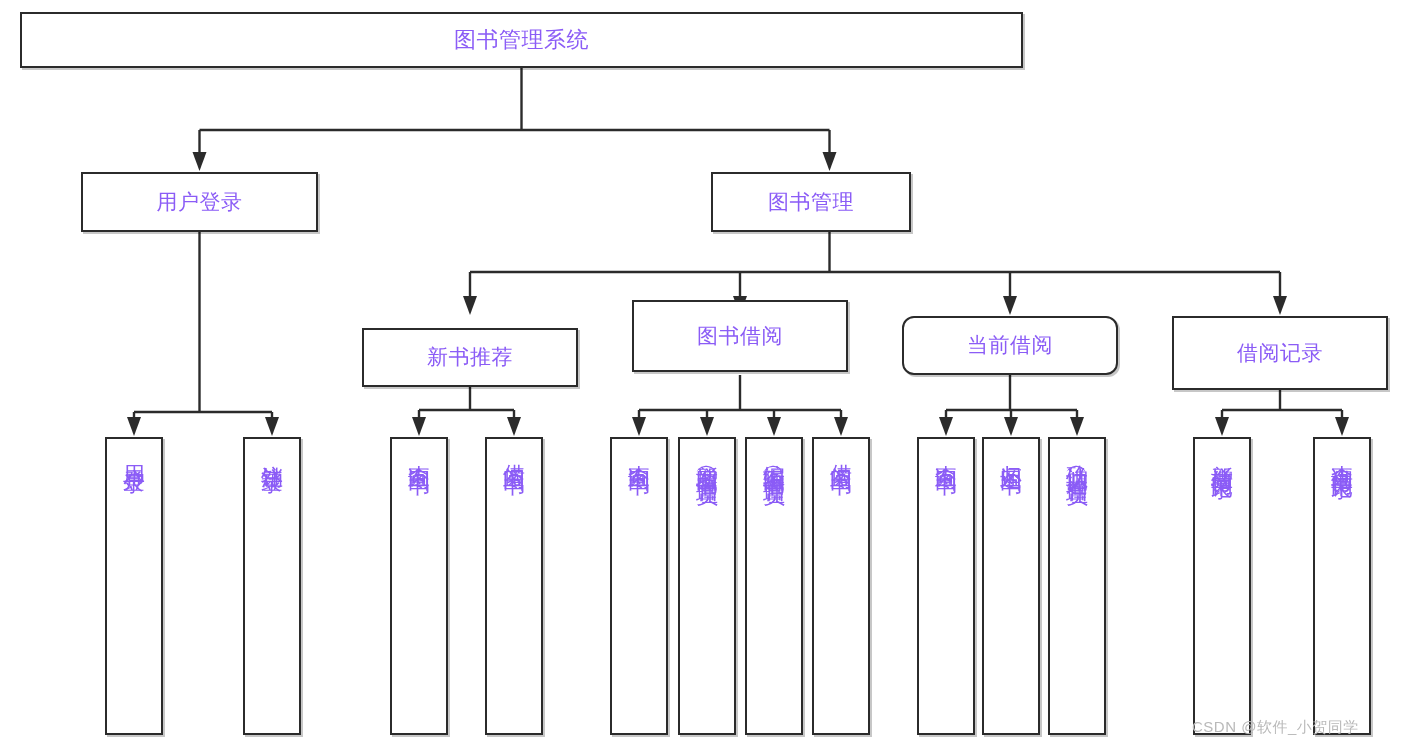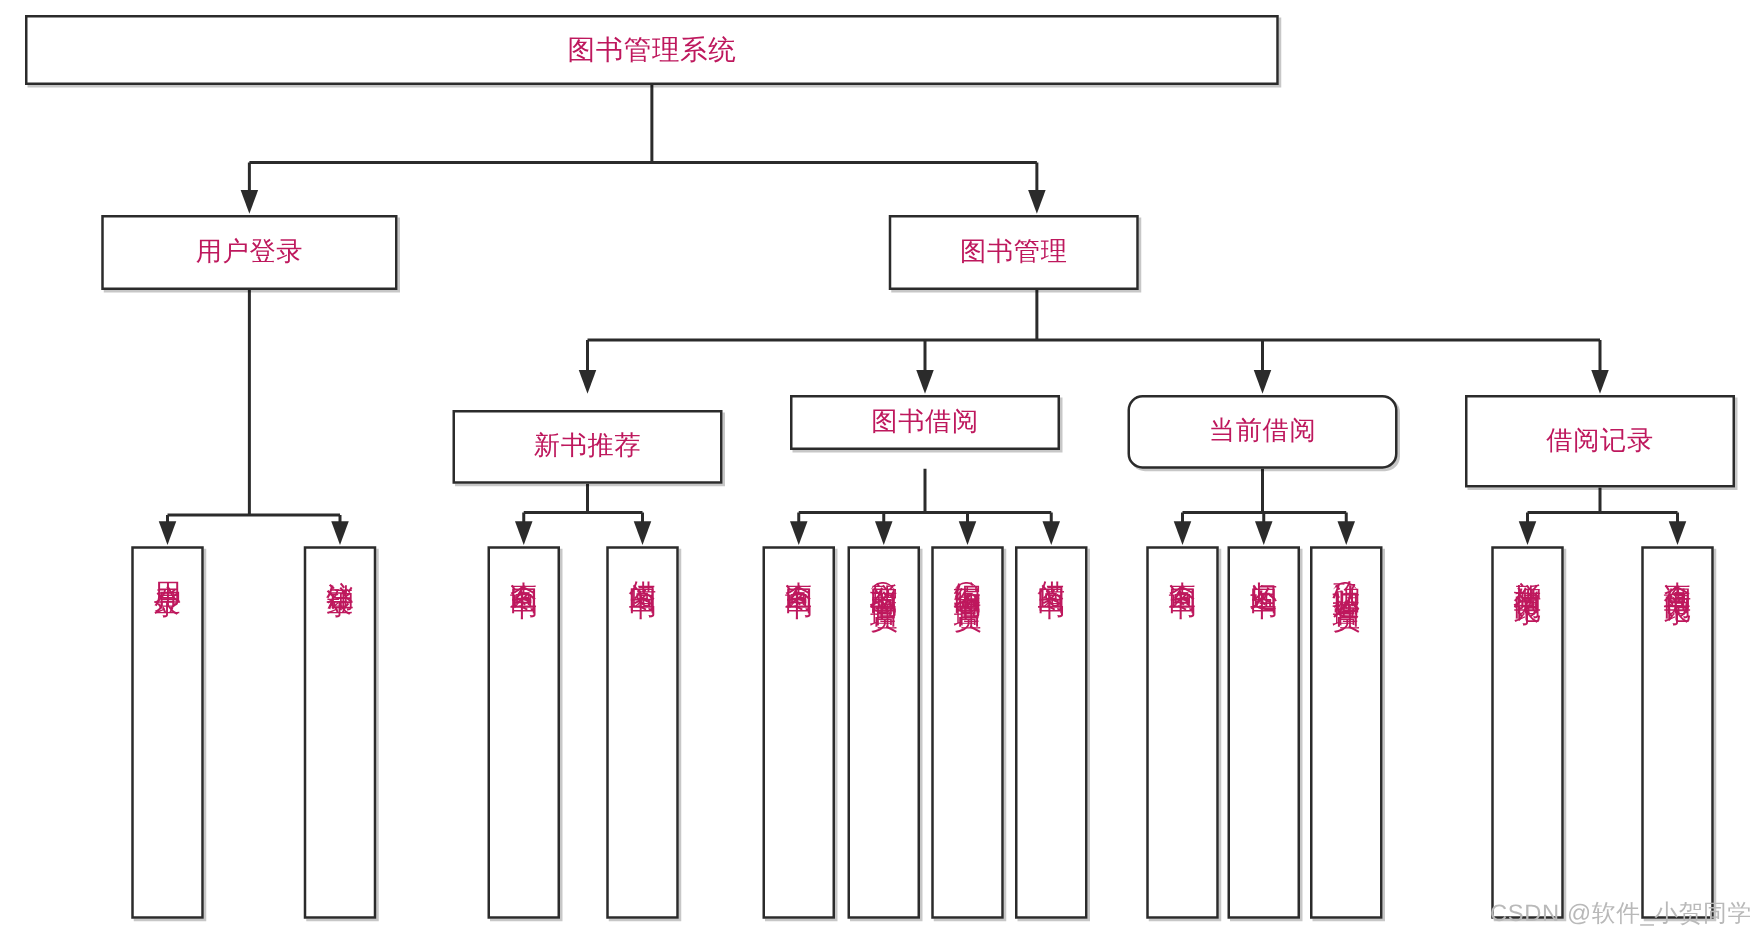--- a/index.html
+++ b/index.html
@@ -24,21 +24,21 @@
     box-sizing: border-box;
     background: #ffffff;
     border: 2px solid #2b2b2b;
     box-shadow: 2px 2px 0 rgba(0,0,0,0.22);
     display: flex;
     align-items: center;
     justify-content: center;
     overflow: hidden;
   }
   .node .label {
-    color: #be185d;
+    color: #8b5cf6;
     letter-spacing: 0.5px;
     text-align: center;
     line-height: 1.15;
     white-space: nowrap;
   }
   .node.horizontal .label {
     font-size: 21px;
   }
   .node.root .label {
     font-size: 22px;
@@ -68,21 +68,21 @@
     stroke: #2b2b2b;
     stroke-width: 2.4;
     fill: none;
   }
   #connectors polygon {
     fill: #2b2b2b;
   }
   .watermark {
     position: absolute;
     color: #b9b9b9;
-    font-size: 19px;
+    font-size: 15px;
     white-space: nowrap;
     letter-spacing: 0.5px;
   }
 </style>
 </head>
 <body>
 
 <div id="diagram-root">
   <svg id="connectors" viewBox="0 0 1405 747">
       <path d="M 521.5 68 L 521.5 130"></path>
@@ -144,21 +144,21 @@
       </div>
       <div class="node horizontal" style="left: 81px; top: 172px; width: 237px; height: 60px;">
         <span class="label">用户登录</span>
       </div>
       <div class="node horizontal" style="left: 711px; top: 172px; width: 200px; height: 60px;">
         <span class="label">图书管理</span>
       </div>
       <div class="node horizontal" style="left: 362px; top: 328px; width: 216px; height: 59px;">
         <span class="label">新书推荐</span>
       </div>
-      <div class="node horizontal" style="left: 632px; top: 316px; width: 216px; height: 44px; align-items: center;">
+      <div class="node horizontal" style="left: 632px; top: 300px; width: 216px; height: 72px; align-items: center;">
         <span class="label">图书借阅</span>
       </div>
       <div class="node horizontal" style="left: 902px; top: 316px; width: 216px; height: 59px; border-radius: 12px;">
         <span class="label">当前借阅</span>
       </div>
       <div class="node horizontal" style="left: 1172px; top: 316px; width: 216px; height: 74px;">
         <span class="label">借阅记录</span>
       </div>
       <div class="node vertical" style="left: 105px; top: 437px; width: 58px; height: 298px;">
         <span class="label">用户登录</span>

